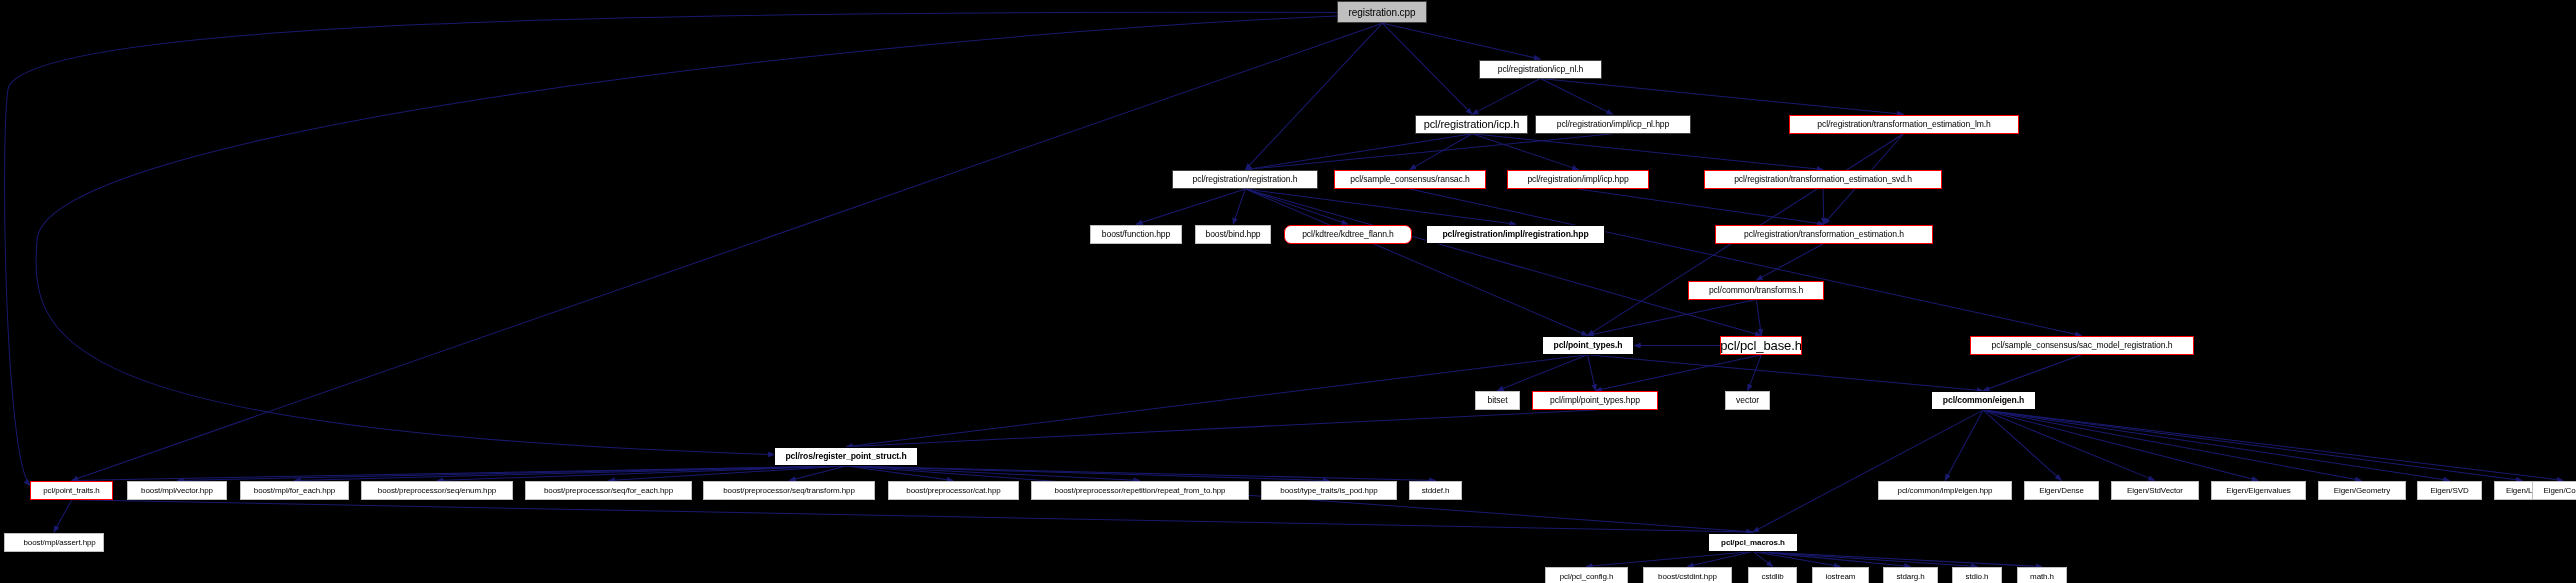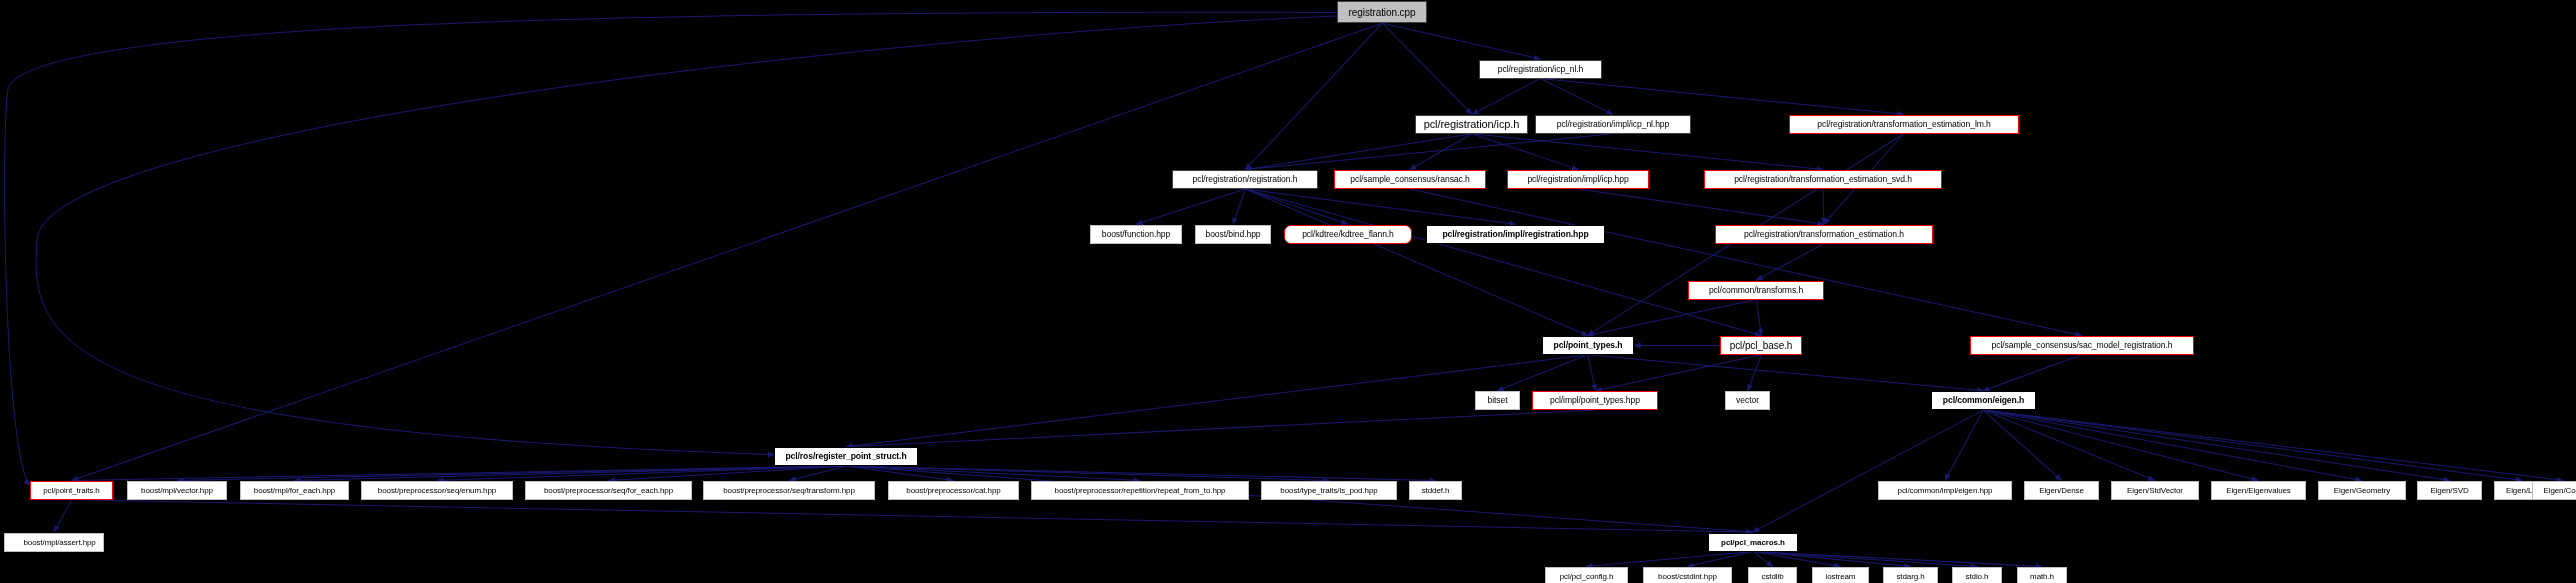--- a/index.html
+++ b/index.html
@@ -144,21 +144,21 @@
     </div>
     <div class="node n-red" style="left: 1715px; top: 225px; width: 218px; height: 18.7px; font-size: 8.6px;">
       <span>pcl/registration/transformation_estimation.h</span>
     </div>
     <div class="node n-red" style="left: 1688px; top: 281px; width: 136px; height: 18.7px; font-size: 8.6px;">
       <span>pcl/common/transforms.h</span>
     </div>
     <div class="node n-black" style="left: 1542px; top: 336px; width: 92px; height: 18.7px; font-size: 8.6px;">
       <span>pcl/point_types.h</span>
     </div>
-    <div class="node n-red" style="left: 1720px; top: 336px; width: 82px; height: 18.7px; font-size: 10px; align-items: center;">
+    <div class="node n-red" style="left: 1720px; top: 336px; width: 82px; height: 18.7px; font-size: 13px; align-items: center;">
       <span>pcl/pcl_base.h</span>
     </div>
     <div class="node n-red" style="left: 1970px; top: 336px; width: 224px; height: 18.7px; font-size: 8.6px;">
       <span>pcl/sample_consensus/sac_model_registration.h</span>
     </div>
     <div class="node n-gray" style="left: 1475px; top: 391px; width: 45px; height: 18.7px; font-size: 8.6px;">
       <span>bitset</span>
     </div>
     <div class="node n-red" style="left: 1532px; top: 391px; width: 126px; height: 18.7px; font-size: 8.6px;">
       <span>pcl/impl/point_types.hpp</span>

